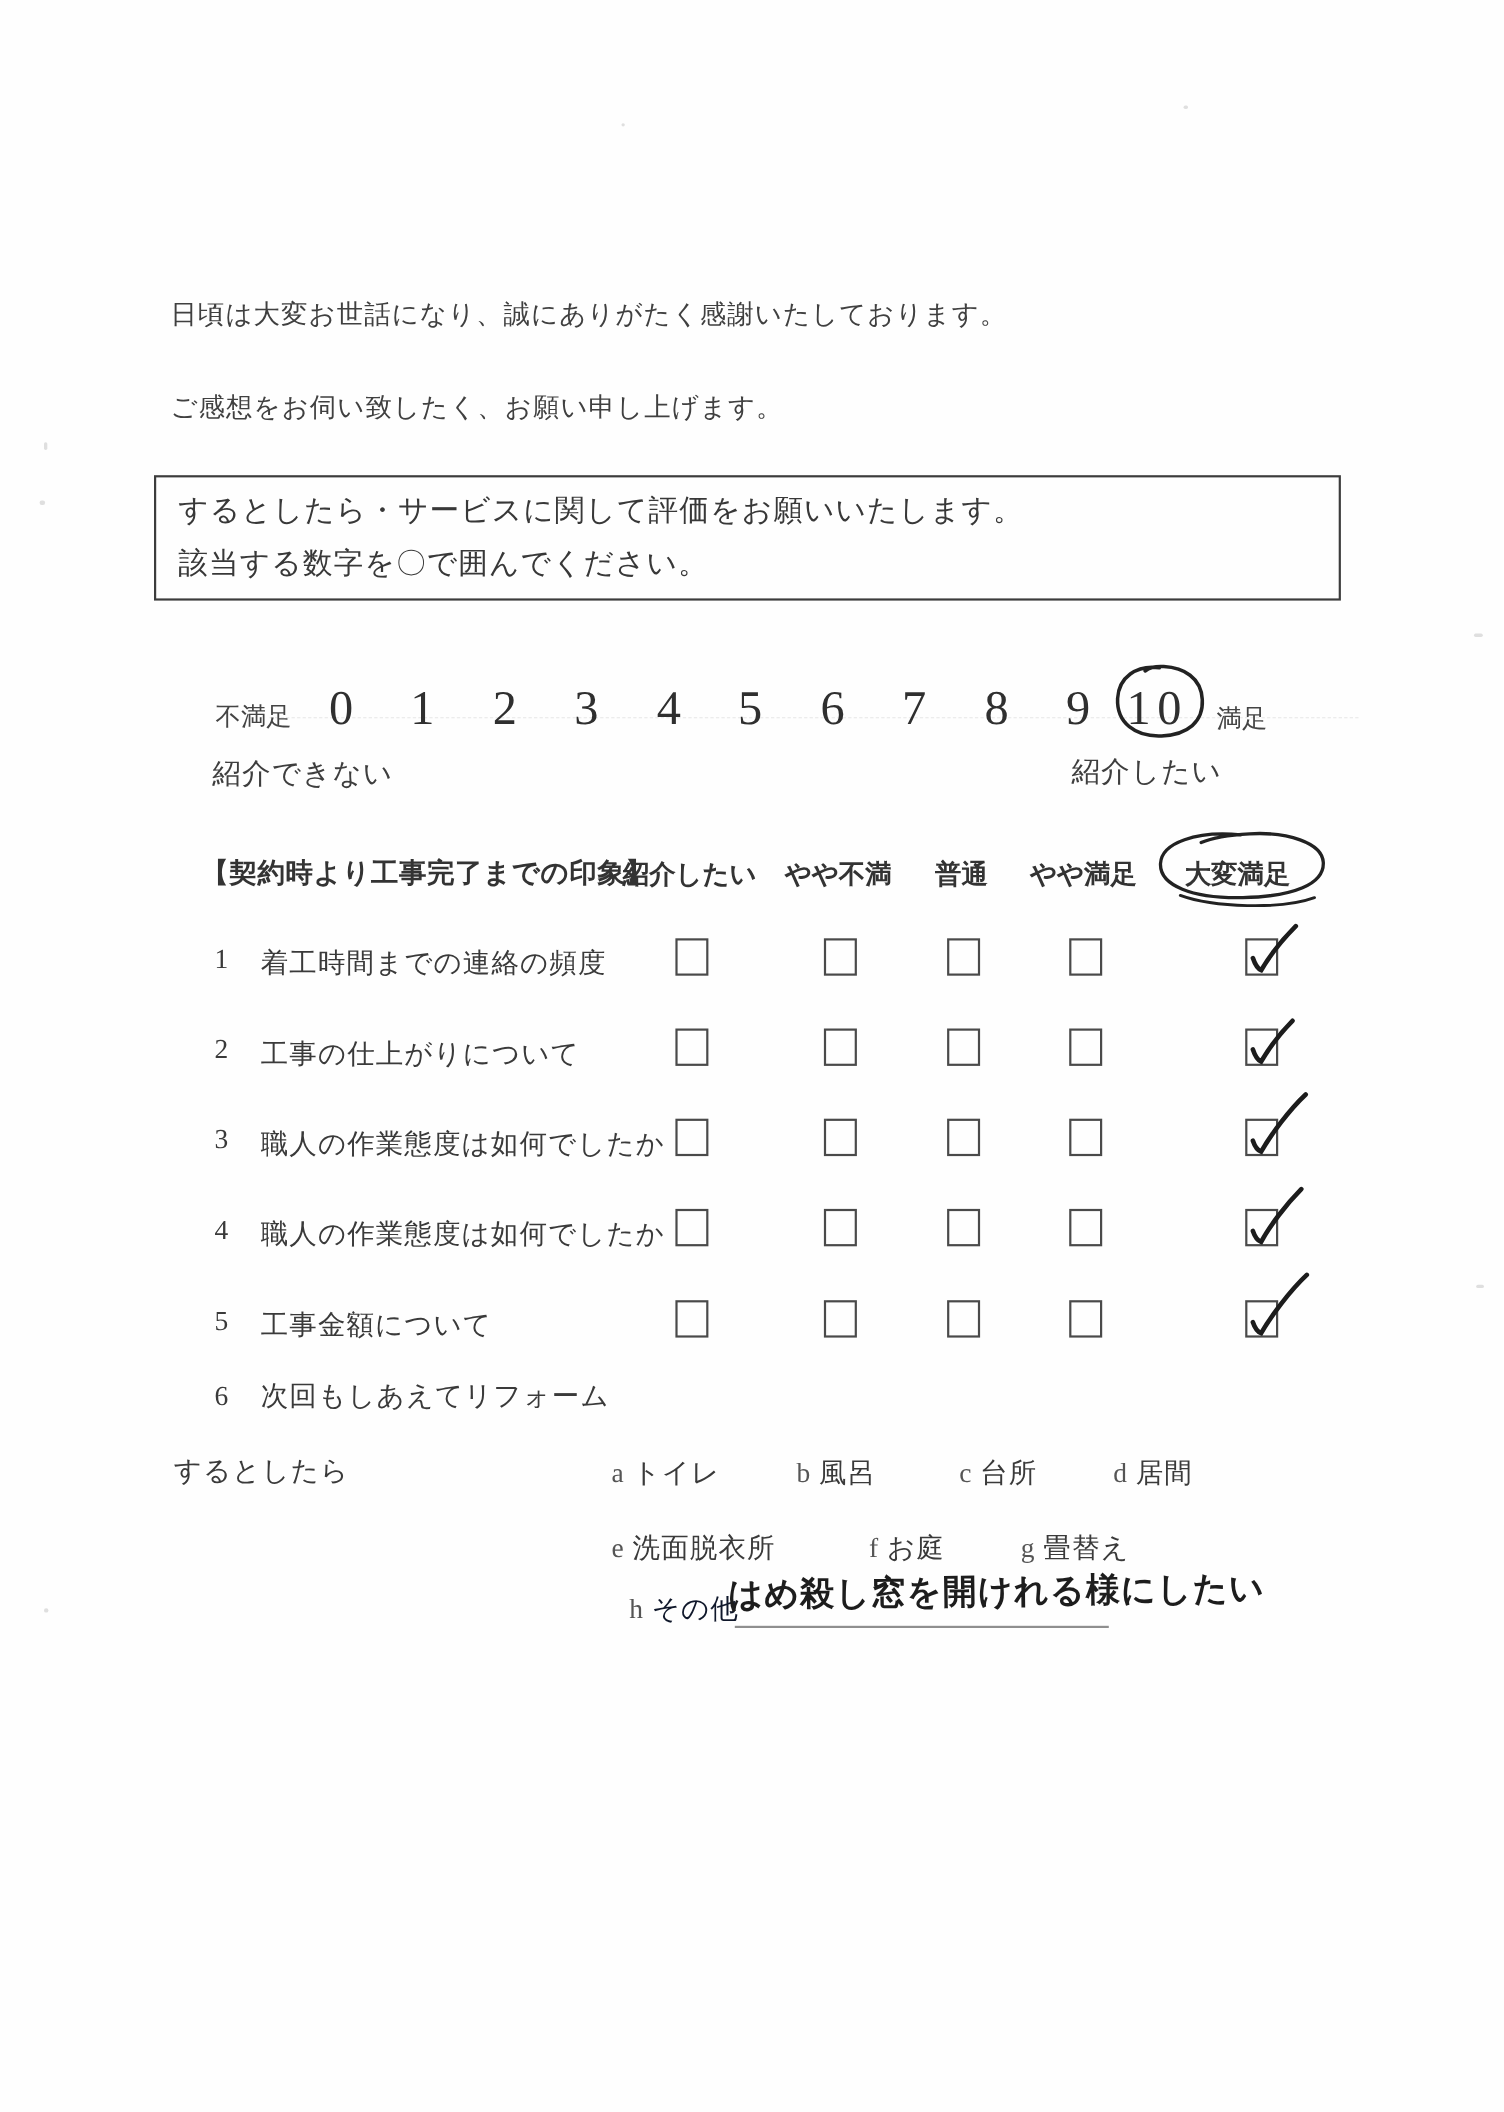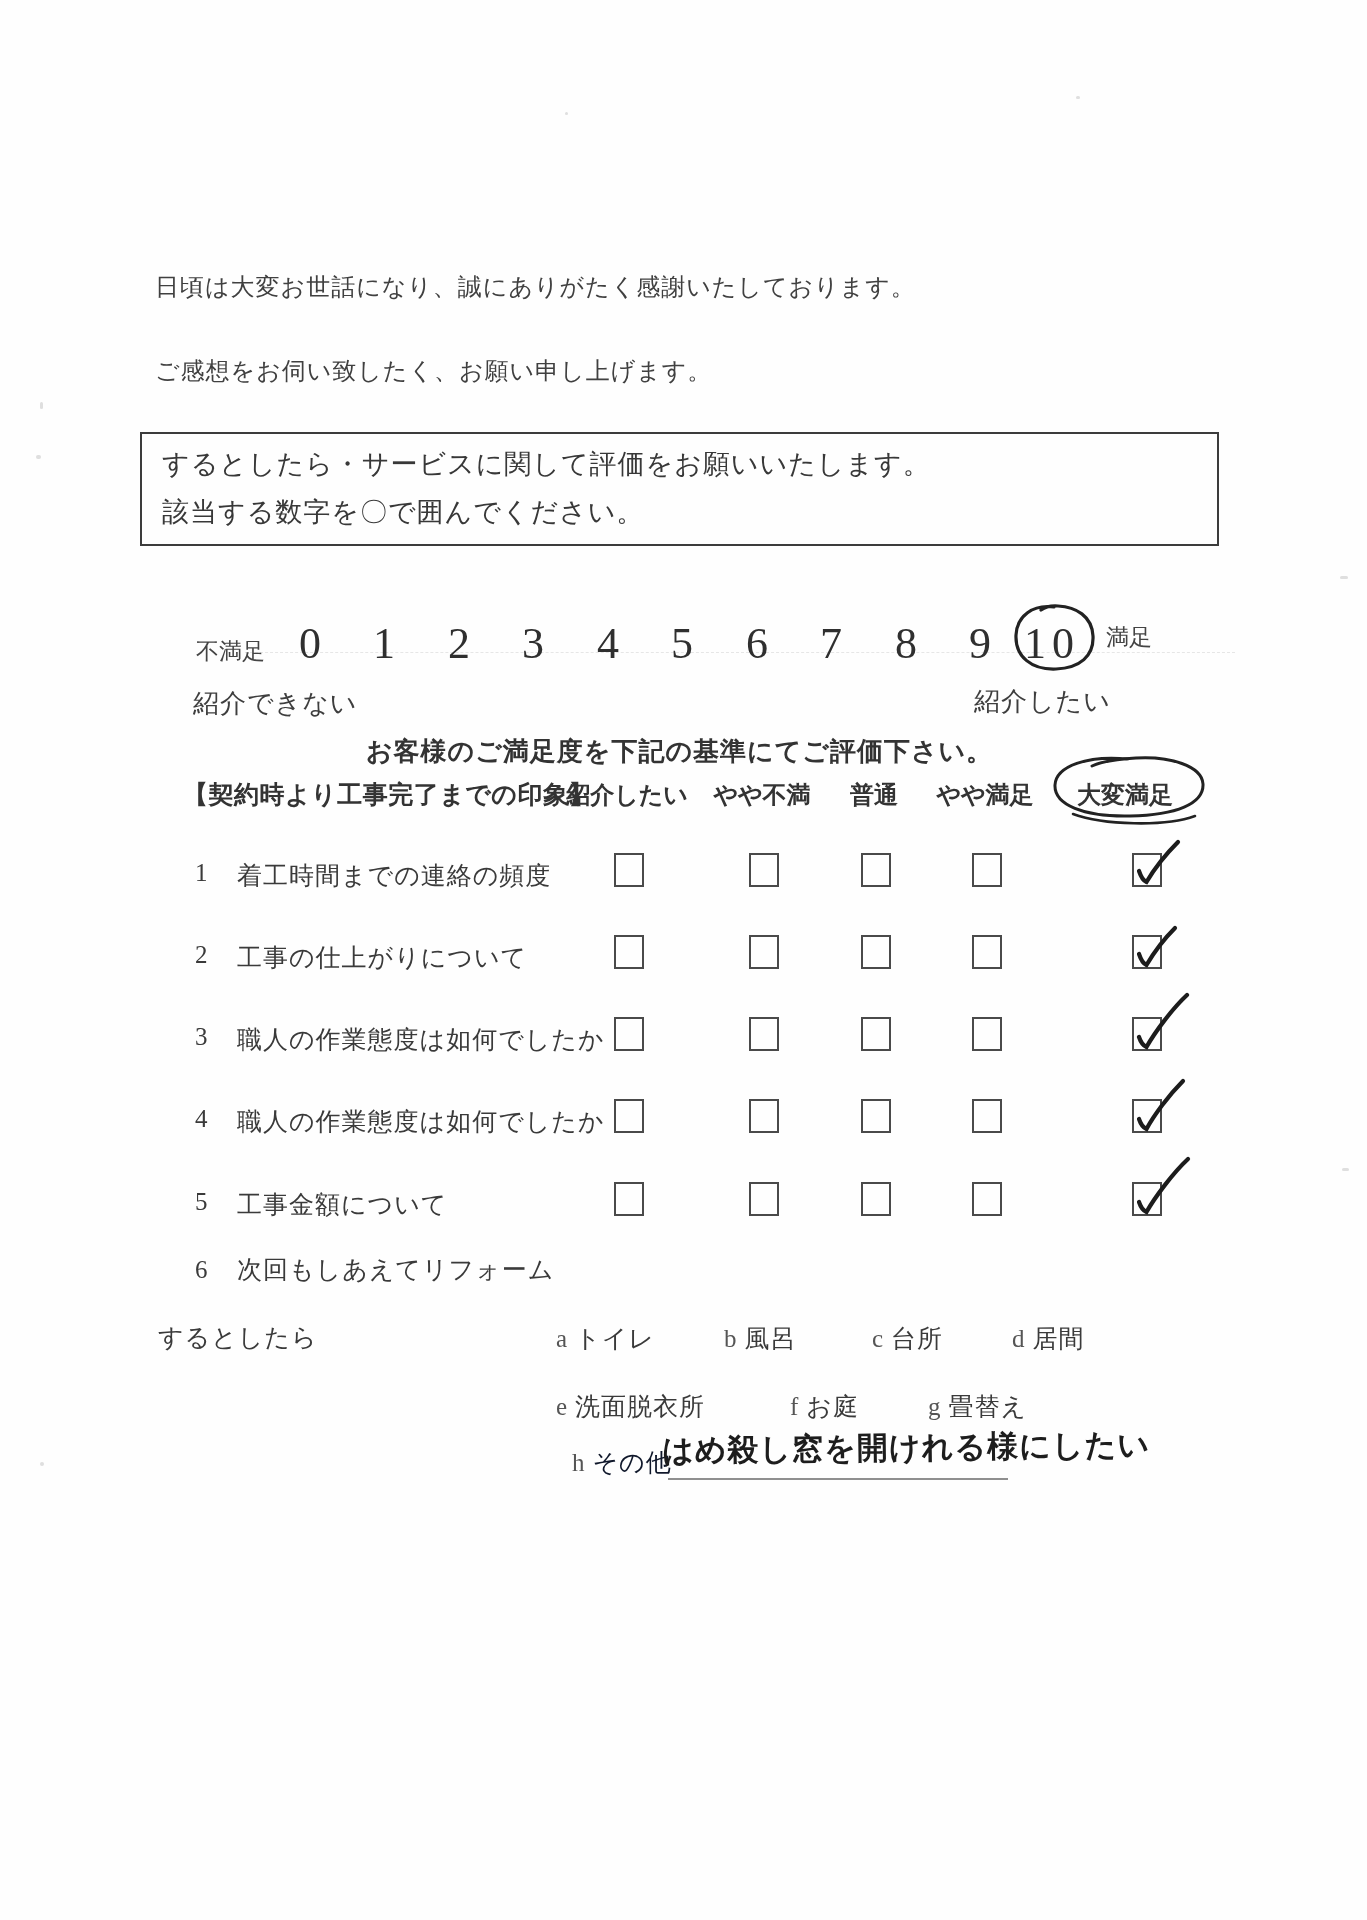--- a/index.html
+++ b/index.html
@@ -65,25 +65,24 @@
   <div class="txt scale-num" style="left:717px;top:616px;">6</div>
   <div class="txt scale-num" style="left:791px;top:616px;">7</div>
   <div class="txt scale-num" style="left:866px;top:616px;">8</div>
   <div class="txt scale-num" style="left:940px;top:616px;">9</div>
   <div class="txt scale-num" style="left:1012px;top:616px;letter-spacing:6px;">10</div>
 
   <svg class="annot" style="left:1006px;top:600px;" width="96" height="76" viewBox="0 0 96 76">
     <path d="M48 7 C27 4 11 16 10 35 C9 57 26 70 50 69 C74 68 88 56 87 36 C86 16 70 7 52 6 C45 5.5 39 7 35 10" stroke-width="3.2"></path>
   </svg>
 
-  <div class="txt small-lab" style="left:1106px;top:624px;">満足</div>
+  <div class="txt small-lab" style="left:1106px;top:640px;">満足</div>
   <div class="txt ref-lab" style="left:193px;top:688px;">紹介できない</div>
   <div class="txt ref-lab" style="left:974px;top:686px;">紹介したい</div>
 
-  <div class="txt instruction" style="left:366px;top:736px;">お客様のご満足度を下記の基準にてご評価下さい。</div>
 
   <div class="txt hdr" style="left:183px;top:779px;">【契約時より工事完了までの印象】</div>
   <div class="colhdr" style="left:557px;top:779px;">紹介したい</div>
   <div class="colhdr" style="left:692px;top:779px;">やや不満</div>
   <div class="colhdr" style="left:804px;top:779px;">普通</div>
   <div class="colhdr" style="left:915px;top:779px;">やや満足</div>
   <div class="colhdr" style="left:1055px;top:779px;">大変満足</div>
 
   <svg class="annot" style="left:1043px;top:748px;" width="176" height="92" viewBox="0 0 176 92">
     <path d="M85 11 C45 7 13 18 12 37 C11 57 41 69 87 68 C133 67 161 56 160 36 C159 18 127 8 93 10 C75 11 58 14 49 18" stroke-width="3"></path>

